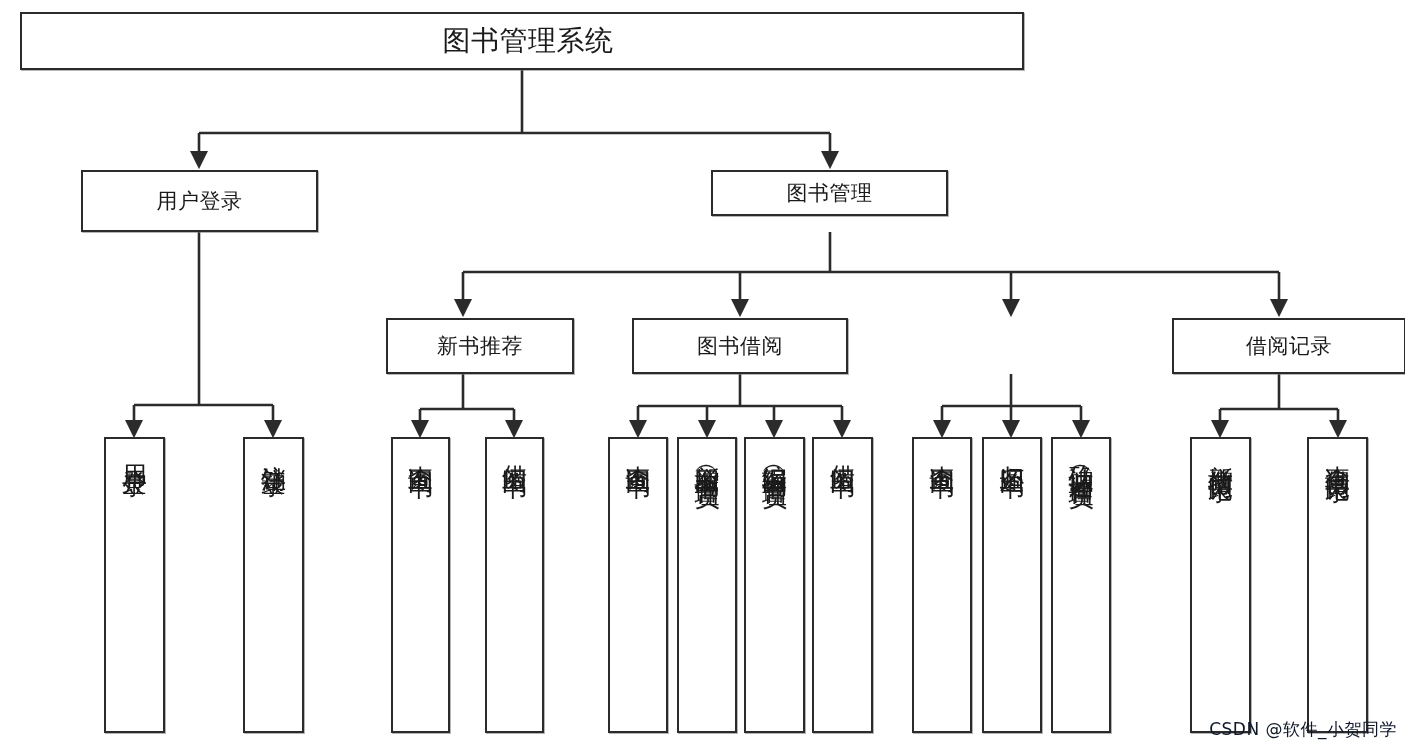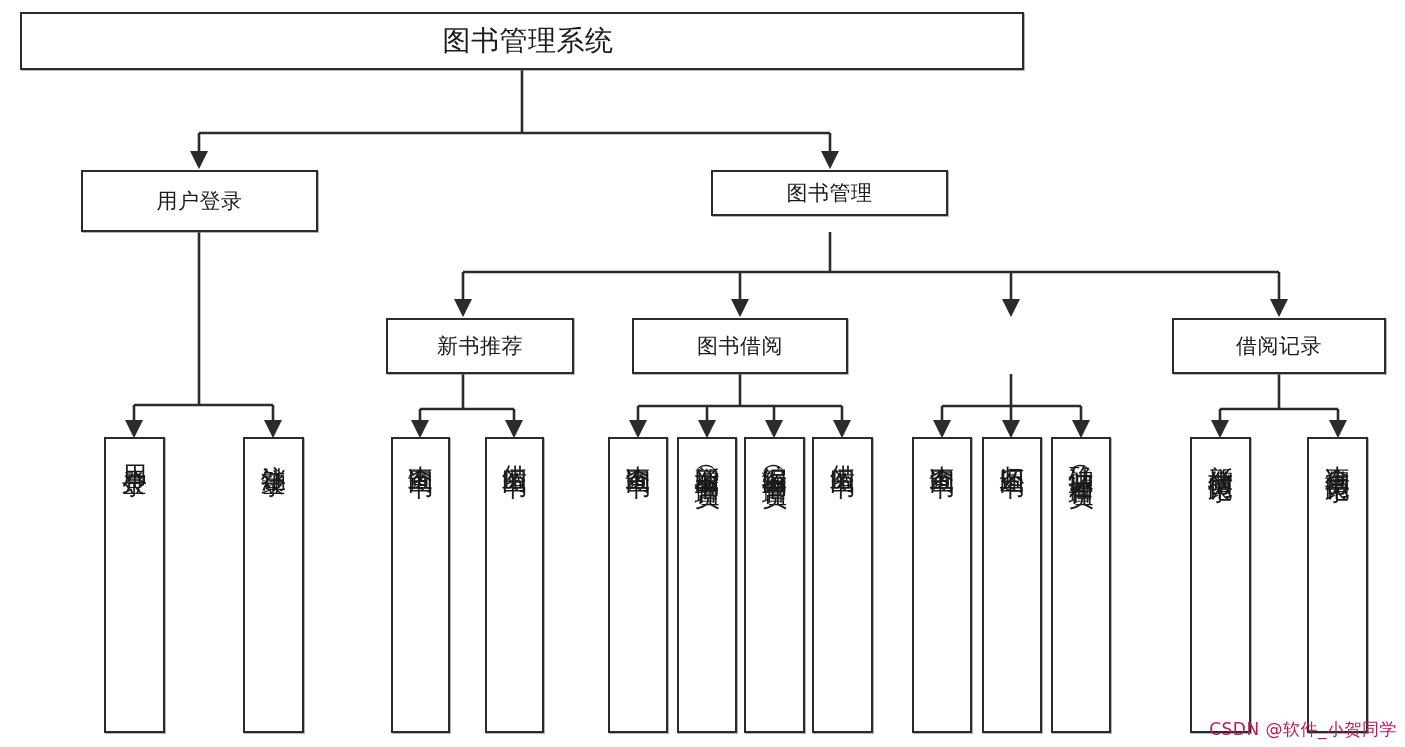--- a/index.html
+++ b/index.html
@@ -48,21 +48,21 @@
     line-height:1;
     letter-spacing:3px;
     white-space:nowrap;
   }
 
   .watermark{
     position:absolute;
     right:8px;
     bottom:6px;
     font-size:17px;
-    color:#be185d;
+    color:#0f172a;
     letter-spacing:0.5px;
     white-space:nowrap;
     font-family:"DejaVu Sans","Liberation Sans",sans-serif;
   }
 </style>
 </head>
 <body>
 
 <div id="canvas">
 
@@ -126,21 +126,21 @@
   <div class="node h" style="left:711px;top:170px;width:237px;height:46px;">
     <span class="node-label">图书管理</span>
   </div>
 
   <div class="node h" style="left:362px;top:318px;width:188px;height:56px;margin-left:24px;">
     <span class="node-label">新书推荐</span>
   </div>
   <div class="node h" style="left:632px;top:318px;width:216px;height:56px;">
     <span class="node-label">图书借阅</span>
   </div>
-  <div class="node h" style="left:1172px;top:318px;width:214px;height:56px;">
+  <div class="node h" style="left:1172px;top:318px;width:234px;height:56px;">
     <span class="node-label">借阅记录</span>
   </div>
 
   <div class="node v" style="left:104px;top:437px;width:61px;height:296px;">
     <span class="node-label">用户登录</span>
   </div>
   <div class="node v" style="left:243px;top:437px;width:61px;height:296px;">
     <span class="node-label">注销登录</span>
   </div>
   <div class="node v" style="left:391px;top:437px;width:59px;height:296px;">

